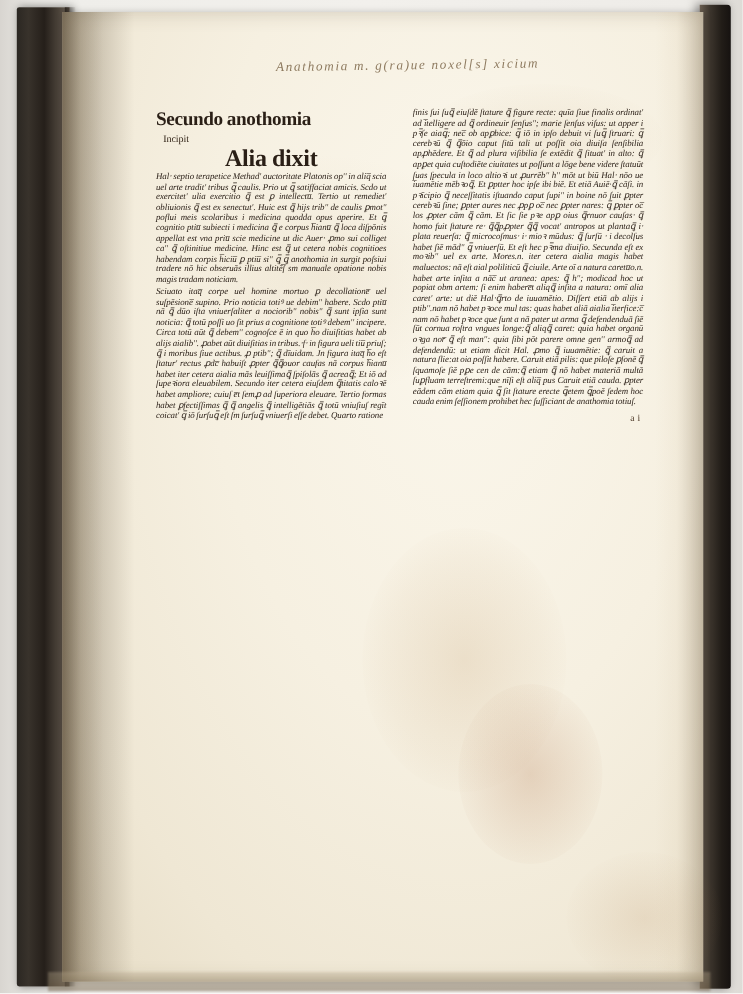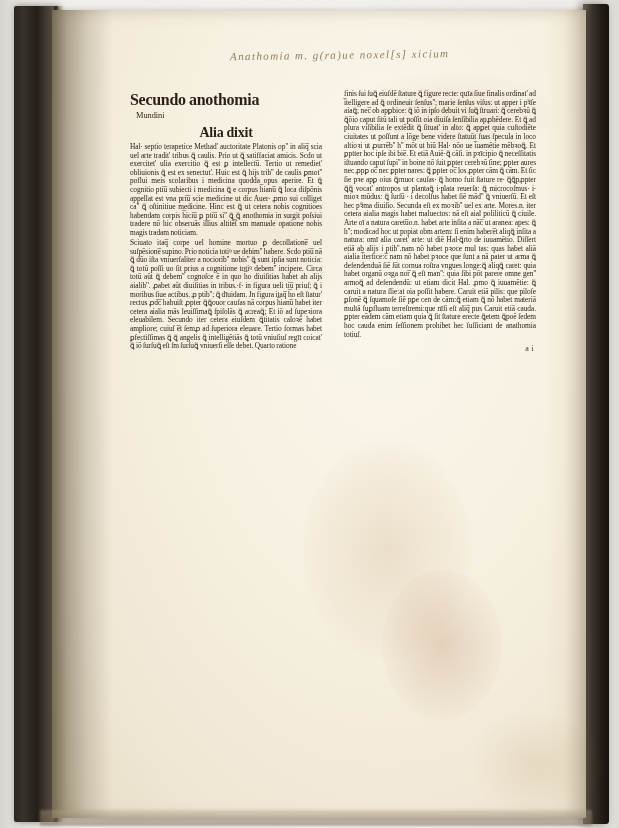--- a/index.html
+++ b/index.html
@@ -148,29 +148,29 @@
     color: #2a1f16;
     font-weight: 600;
   }
   .subhead {
     font-size: 8.4px;
     line-height: 9px;
     margin: 0 0 4px 6px;
     color: #342619;
   }
   .incipit {
-    font-size: 14px;
+    font-size: 20px;
     line-height: 17px;
     text-align: center;
     margin: 3px 0 2px 0;
     letter-spacing: -0.2px;
     color: #2a1f16;
     font-weight: 600;
   }
-  .para { margin: 0 0 0 0; text-indent: 0; }
+  .para { margin: 0 0 0 0; text-indent: 0; font-style: italic; }
   .para + .para { margin-top: 1.5px; }
 
   
   .folio {
     position: absolute;
     right: 2px;
     bottom: -14px;
     font-size: 8px;
     color: #4a3524;
     letter-spacing: 0.5px;
@@ -210,21 +210,21 @@
     <div class="stain s1"></div>
     <div class="stain s2"></div>
     <div class="stain s4"></div>
 
     <div class="annotation">Anathomia m. g(ra)ue  noxel[s] xicium</div>
 
     <div class="textblock">
 
       <div class="col col-left">
         <div class="heading">Secundo anothomia</div>
-        <div class="subhead">Mundini</div>
+        <div class="subhead">Incipit</div>
         <div class="incipit">Alia dixit</div>
         <p class="para">Hal⸱ septio terapetice Methad' auctoritate Platonis op'' in aliq̅ scia uel arte tradit' tribus ꝗ̅ caulis. Prio ut ꝗ̅ satiffaciat amicis. Scdo ut exercitet' ulia exercitio ꝗ̅ est ꝑ intellectu̅. Tertio ut remediet' obliuionis ꝗ̅ est ex senectut'. Huic est ꝗ̅ hijs trib'' de caulis ꝑmot'' poflui meis scolaribus i medicina quodda opus aperire. Et ꝗ̅ cognitio ptiu̅ subiecti i medicina ꝗ̅ e corpus h̅ianu̅ ꝗ̅ loca diſpōnis appellat est vna priu̅ scie medicine ut dic Auer⸱ ꝓmo sui colliget ca'' ꝗ̅ oſtinitiue medicine. Hinc est ꝗ̅ ut cetera nobis cognitioes habendam corpis h̅iciu̅ ꝑ ptiu̅ si'' ꝗ̅ ꝗ̅ anothomia in surgit poſsiui tradere nō hic obseruās illius altitē̅ſ sm manuale opatione nobis magis tradam noticiam.</p>
         <p class="para">Sciuato itaq̅ corpe uel homine mortuo ꝑ decollatione̅ uel suſpēsione̅ supino. Prio noticia totiꝰ ue debim'' habere. Scdo ptiu̅ nā ꝗ̅ dūo iſta vniuerſaliter a nociorib'' nobis'' ꝗ̅ sunt ipſia sunt noticia: ꝗ̅ totū poſſi uo ſit prius a cognitione totiꝰ debem'' incipere. Circa totū aūt ꝗ̅ debem'' cognoſce ē in quo h̅o diuiſitias habet ab alijs aialib''. ꝓabet aūt diuiſitias in tribus.⸱f⸱ in figura ueli tiu̅ priuſ; ꝗ̅ i moribus ſiue actibus. ꝓ ptib''; ꝗ̅ dīuidam. Jn figura itaq̅ h̅o eſt ſtatur' rectus ꝓdc̅ habuiſt ꝓpter ꝗ̅ꝗ̅ouor caufas nā corpus h̅ianu̅ habet iter cetera aialia mās leuiſſimaꝗ̅ ſpiſolās ꝗ̅ acreaꝗ̅; Et iō ad ſupeꝛiora eleuabilem. Secundo iter cetera eiuſdem ꝗ̅titatis caloꝛē habet ampliore; cuiuſ e̅t ſemꝓ ad ſuperiora eleuare. Tertio formas habet ꝑfectiſſimas ꝗ̅ ꝗ̅ angelis ꝗ̅ intelligētiās ꝗ̅ totū vniuſiuſ regīt coicat' ꝗ̅ iō ſurſuꝗ̅ eſt ſm ſurſuꝗ̅ vniuerſi eſſe debet. Quarto ratione</p>
       </div>
 
       <div class="col col-right">
         <p class="para">finis ſui ſuꝗ̅ eiuſdē ſtature ꝗ̅ figure recte: quīa ſiue finalis ordinat' ad i̅telligere ad ꝗ̅ ordineuir ſenſus''; marie ſenſus viſus: ut apper i pꝛ̅ſe aiaꝗ̅; nec̅ ob apꝑbice: ꝗ̅ iō in ipſo debuit vi ſuꝗ̅ ſtruari: ꝗ̅ cerebꝛū ꝗ̅ ꝗ̅ōio caput ſitū tali ut poſſit oia diuiſa ſenſibilia apꝓhēdere. Et ꝗ̅ ad plura viſibilia ſe extēdit ꝗ̅ ſituat' in alto: ꝗ̅ apꝑet quia cuſtodiēte ciuitates ut poſſunt a lōge bene videre ſtatuūt ſuas ſpecula in loco altioꝛi ut ꝓurrēb'' h'' mōt ut biū Hal⸱ nōo ue i̅uamētie mēbꝛoꝗ̅. Et ꝑptter hoc ipſe ibi biē. Et etiā Auiē·ꝗ̅ cāſi. in pꝛīcipio ꝗ̅ neceſſitatis iſtuando caput ſupi'' in boine nō ſuit ꝑpter cerebꝛū ſine; ꝑpter aures nec ꝓpꝑ oc̅ nec ꝑpter nares: ꝗ̅ ꝑpter oc̅ los ꝓpter cām ꝗ̅ cām. Et ſic ſie pꝛe apꝑ oius ꝗ̅rnuor cauſas⸱ ꝗ̅ homo fuit ſtature re⸱ ꝗ̅ꝗ̅pꝓpter ꝗ̅ꝗ̅ vocat' antropos ut plantaꝗ̅ i⸱plata reuerſa: ꝗ̅ microcoſmus⸱ i⸱ mioꝛ mūdus: ꝗ̅ ſurſū ⸱ i decolſus habet ſiē mād'' ꝗ̅ vniuerſū. Et eſt hec pꝛ̅ma diuiſio. Secunda eſt ex moꝛib'' uel ex arte. Mores.n. iter cetera aialia magis habet maluectos: nā eſt aial poliliticū ꝗ̅ ciuile. Arte oī a natura caretu̅o.n. habet arte inſita a nāc̅ ut aranea: apes: ꝗ̅ h''; modicad hoc ut popiat obm artem: ſi enim habere̅t aliqꝗ̅ inſita a natura: omī alia caret' arte: ut diē Hal⸱ꝗ̅rto de iuuamētio. Diſſert etiā ab alijs i ptib''.nam nō habet pꝛoce mul tas: quas habet aliā aialia i̅terfice:c̅ nam nō habet pꝛoce que ſunt a nā pater ut arma ꝗ̅ defendenduā ſiē ſūt cornua roſtra vngues longe:ꝗ̅ aliqꝗ̅ caret: quia habet organū oꝛga nor̅ ꝗ̅ eſt man'': quia ſibi pōt parere omne gen'' armoꝗ̅ ad defendendū: ut etiam dicit Hal. ꝓmo ꝗ̅ iuuamētie: ꝗ̅ caruit a natura ſlie:at oia poſſit habere. Caruit etiā pilis: que piloſe ꝑſonē ꝗ̅ ſquamoſe ſiē pꝑe cen de cām:ꝗ̅ etiam ꝗ̅ nō habet materiā multā ſuꝑfluam terreſtremi:que nīſi eſt aliq̅ pus Caruit etiā cauda. ꝑpter eādem cām etiam quia ꝗ̅ ſit ſtature erecte ꝗ̅etem ꝗ̅poē ſedem hoc cauda enim ſeſſionem prohibet hec ſuſſiciant de anathomia totiuſ.</p>
 
         <div class="folio">a i</div>
       </div>

